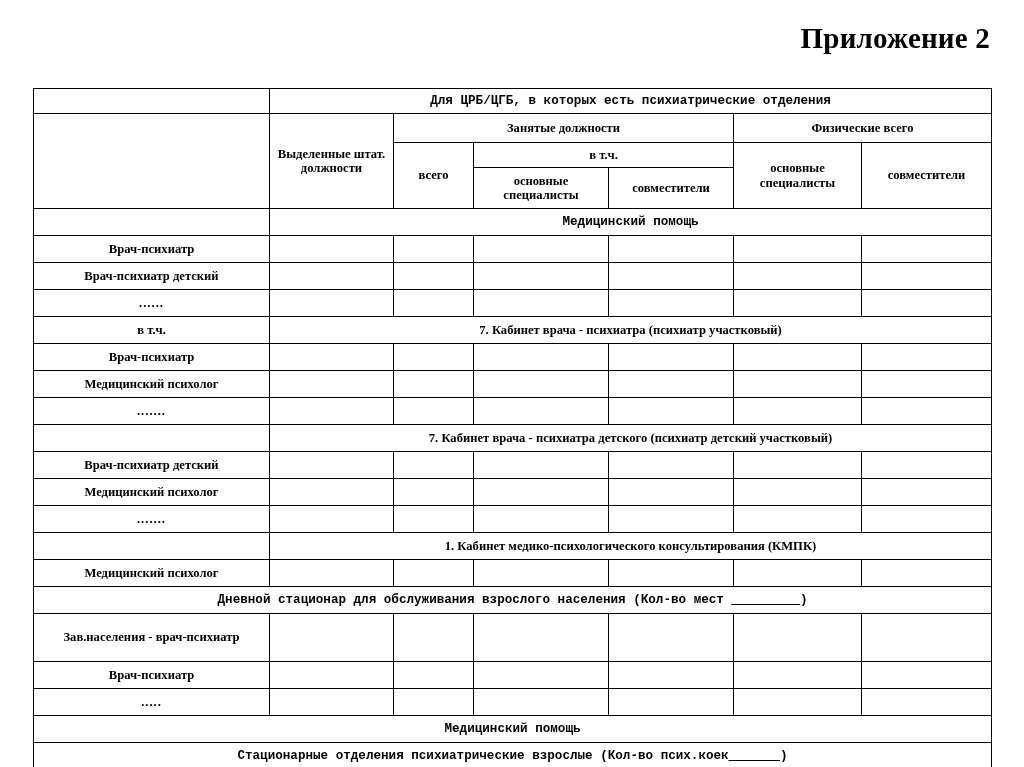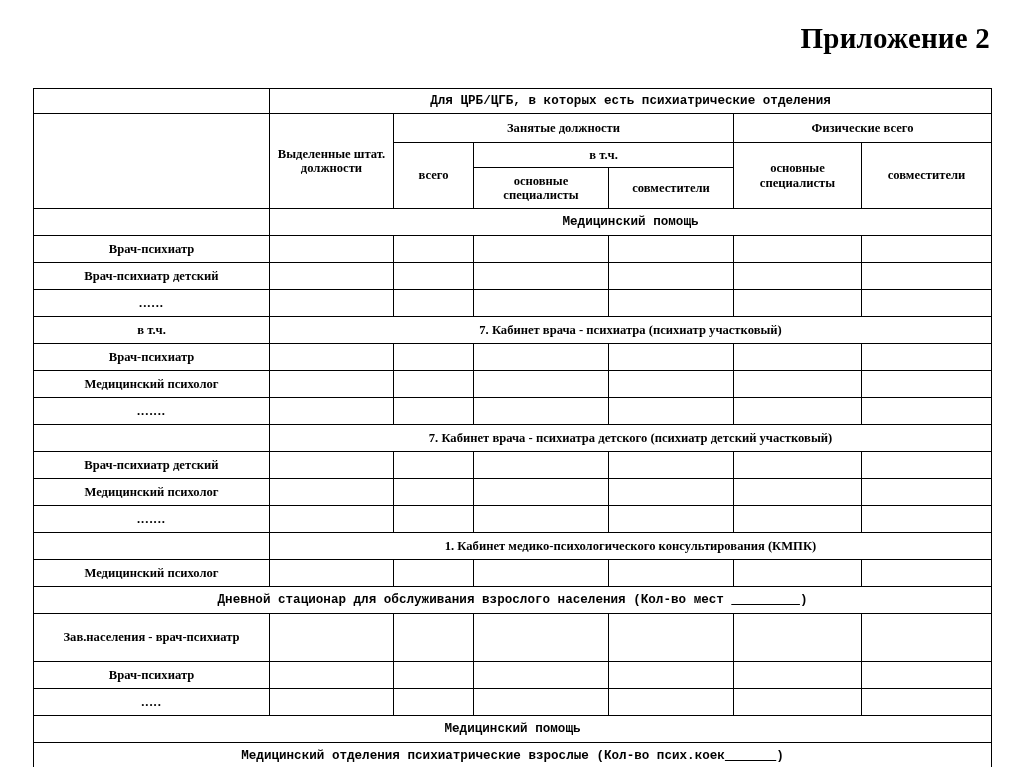--- a/index.html
+++ b/index.html
@@ -263,20 +263,20 @@
           <td></td>
           <td></td>
           <td></td>
         </tr>
 
         <tr class="r-section">
           <td class="section-center" colspan="7">Медицинский помощь</td>
         </tr>
 
         <tr class="r-section">
-          <td class="section-center" colspan="7"><span class="nowrap"><span>Медицинский отделения психиатрические взрослые (Кол-во псих.коек</span><span class="u">______</span><span>)</span></span></td>
+          <td class="section-center" colspan="7"><span class="nowrap"><span>Стационарные отделения психиатрические взрослые (Кол-во псих.коек</span><span class="u">______</span><span>)</span></span></td>
         </tr>
 
       </tbody>
     </table>
   </div>
 
 </div>
 
 </body></html>

